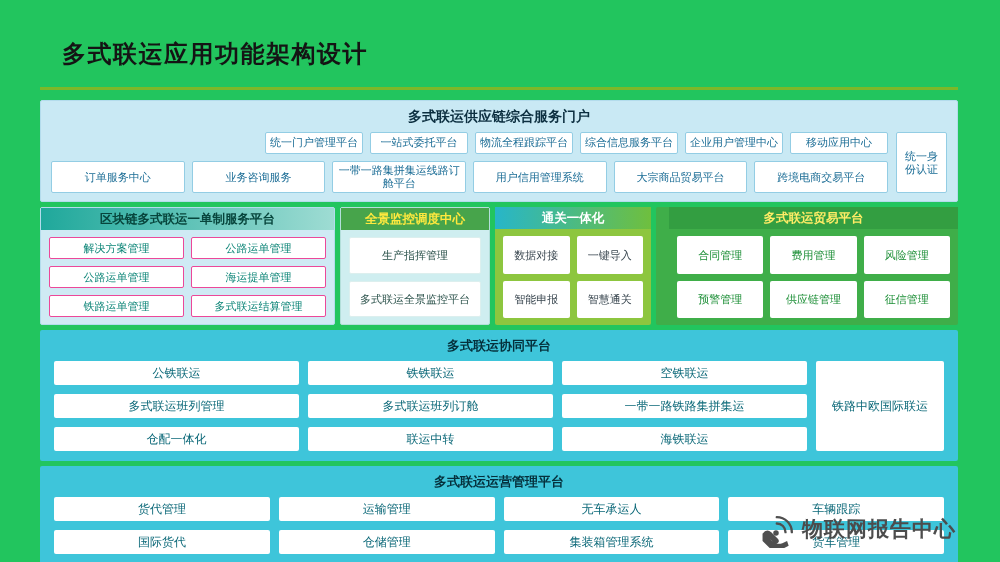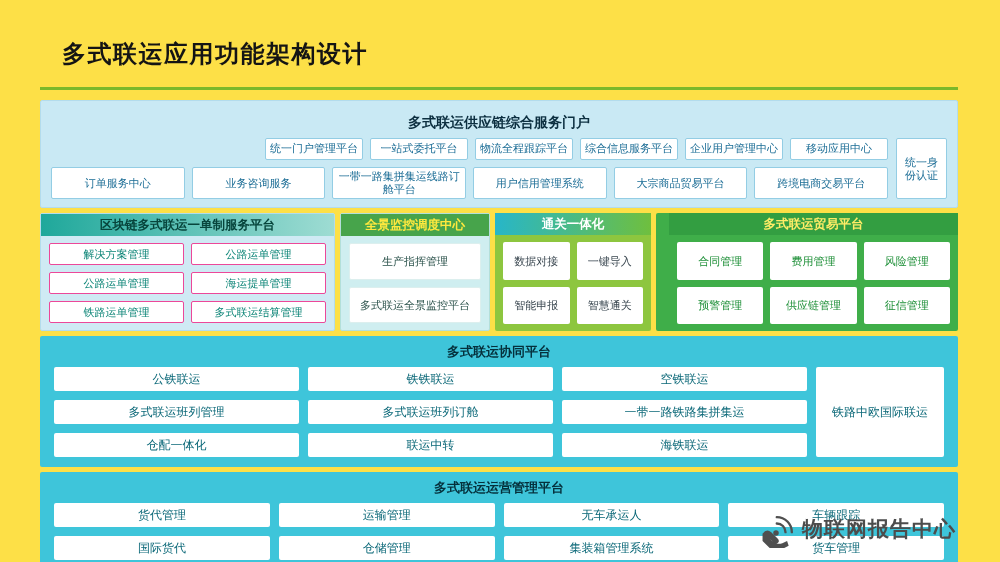--- a/index.html
+++ b/index.html
@@ -1,40 +1,40 @@
 <!DOCTYPE html>
 <html><head>
 <meta charset="utf-8">
 <style>
   * { margin:0; padding:0; box-sizing:border-box; }
   html,body { background:#ffffff; }
   .page {
     width:1000px; height:562px; position:relative; overflow:hidden;
-    background:#fde047;
+    background:#22c55e;
     font-family:"Liberation Sans","DejaVu Sans",sans-serif;
   }
   .slide-title {
     position:absolute; left:62px; top:38px;
     font-size:24px; font-weight:700; color:#141414; letter-spacing:1.5px;
   }
   .title-rule {
     position:absolute; left:40px; top:87px; width:918px; height:3px;
     background:#7cb829;
   }
   .diagram {
     position:absolute; left:40px; top:100px; width:918px;
     display:flex; flex-direction:column; gap:5px;
   }
   .panel { border-radius:2px; }
   .panel-title {
     text-align:center; font-weight:700; font-size:14px; color:#0c2f40;
     padding:3px 0 6px;
   }
   
-  .portal { background:#c9e9f4; border:1px solid #b3dcec; padding:10px 10px 8px; }
+  .portal { background:#c9e9f4; border:1px solid #b3dcec; padding:4px 10px 8px; }
   .portal-body { display:flex; gap:8px; }
   .portal-rows { flex:1; display:flex; flex-direction:column; gap:7px;align-items:flex-end; }
   .grid { display:grid; gap:7px; }
   .cols6 { grid-template-columns:repeat(6,1fr); }
   .cols4 { grid-template-columns:repeat(4,1fr); }
   .cols3 { grid-template-columns:repeat(3,1fr); }
   .cols2 { grid-template-columns:repeat(2,1fr); }
   .cols1 { grid-template-columns:1fr; }
   .box {
     background:#ffffff; display:flex; align-items:center; justify-content:center;

